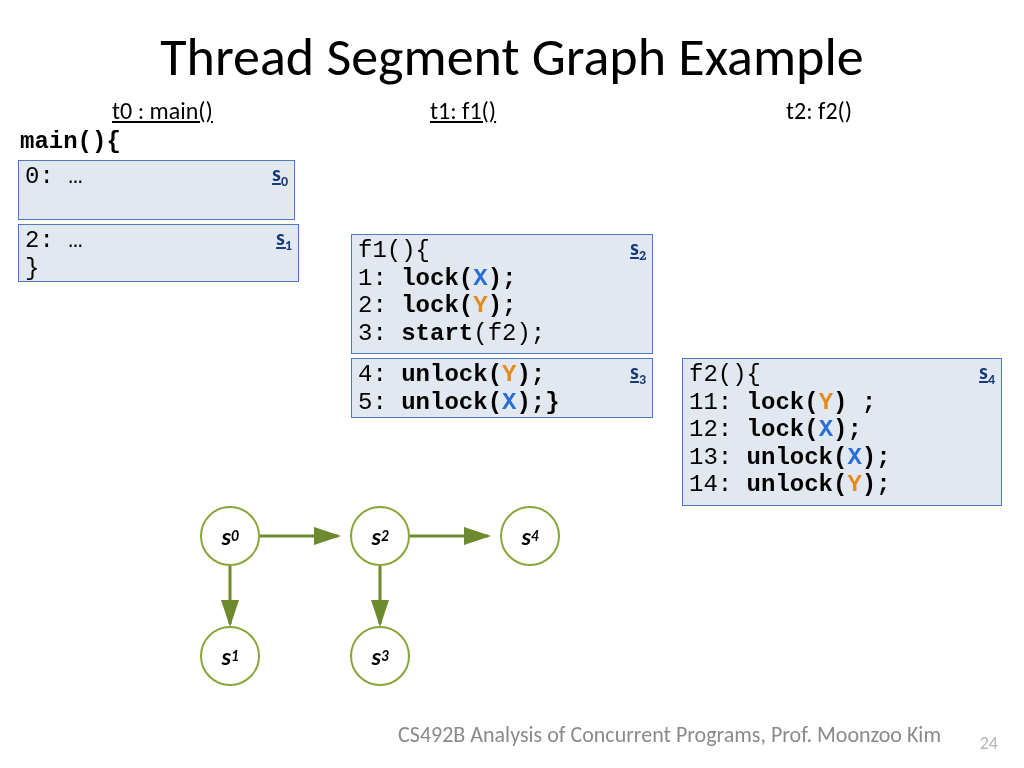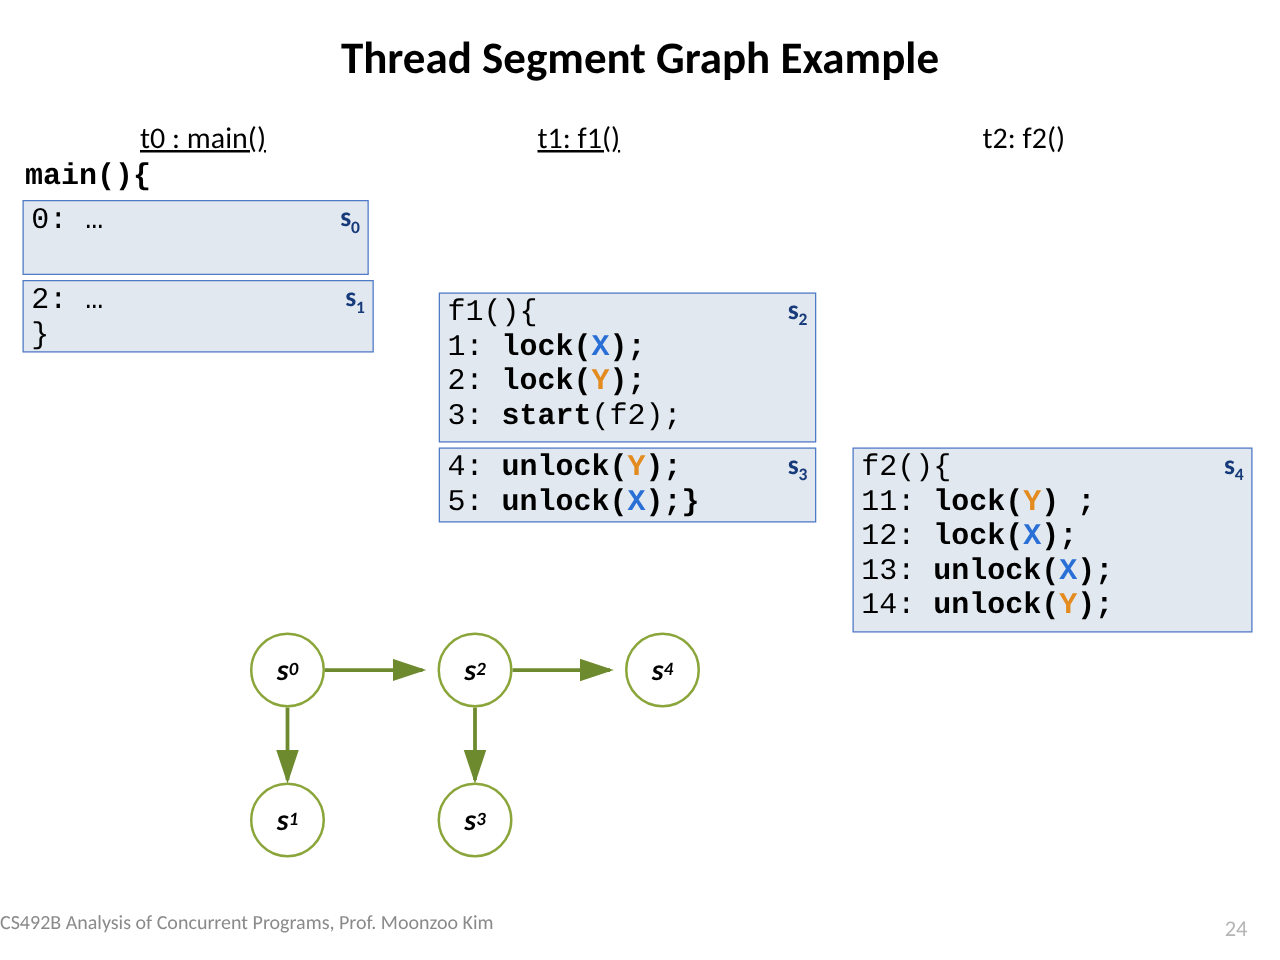--- a/index.html
+++ b/index.html
@@ -4,43 +4,43 @@
 <style>
   * { box-sizing: border-box; margin: 0; padding: 0; }
   body {
     width: 1024px; height: 768px;
     font-family: Calibri, Arial, sans-serif;
     background: #fff; color: #000;
     position: relative;
   }
   .title {
     text-align: center;
-    font-size: 36px;
+    font-size: 54px;
     padding-top: 24px;
     padding-bottom: 12px;
-    font-weight: 700;
+    font-weight: 400;
   }
   .cols { position: absolute; top: 96px; left: 0; width: 1024px; }
   .col-head { position: absolute; font-size: 24px; top: 0; text-align: center; }
   .col-head.u { text-decoration: underline; }
   .h0 { left: 112px; }
   .h1 { left: 430px; }
   .h2 { left: 786px; }
   .mono { font-family: "Courier New", monospace; font-size: 24px; line-height: 1.15; }
   .main-label { position: absolute; left: 20px; top: 128px; font-weight: bold; }
   .seg {
     position: absolute;
     background: #e1e8ef;
     border: 1px solid #4f7ac7;
     padding: 2px 6px;
   }
   .seg .tag {
     position: absolute; right: 6px; top: 0;
     font-family: Calibri, Arial, sans-serif;
-    font-weight: bold; color: #163a7a; font-size: 22px;
+    font-weight: bold; color: #163a7a; font-size: 22px; text-decoration: underline;
   }
   .seg .tag sub { font-size: 14px; }
   .s0 { left: 18px; top: 160px; width: 277px; height: 60px; }
   .s1 { left: 18px; top: 224px; width: 281px; height: 58px; }
   .s2 { left: 351px; top: 234px; width: 302px; height: 120px; }
   .s3 { left: 351px; top: 358px; width: 302px; height: 60px; }
   .s4 { left: 682px; top: 358px; width: 320px; height: 148px; }
   .bold { font-weight: bold; }
   .blue { color: #2a6fd6; font-weight: bold; }
   .orange { color: #e38b1f; font-weight: bold; }
@@ -48,21 +48,21 @@
   .node {
     position: absolute; width: 60px; height: 60px;
     border: 2px solid #8aa53a; border-radius: 50%;
     display: flex; align-items: center; justify-content: center;
     font-style: italic; font-weight: bold; font-size: 24px;
     background: #fff;
   }
   .node sub { font-size: 15px; font-style: italic; }
   .footer {
     position: absolute; left: 0; bottom: 20px; width: 941px;
-    text-align: left; color: #8a8a8a; font-size: 16px;
+    text-align: right; color: #8a8a8a; font-size: 22px;
   }
   .pagenum { position: absolute; right: 26px; bottom: 14px; color: #b5b5b5; font-size: 18px; }
 </style>
 </head>
 <body>
 
 <h1 class="title">Thread Segment Graph Example</h1>
 
 <div class="cols">
   <div class="col-head u h0">t0 : main()</div>

